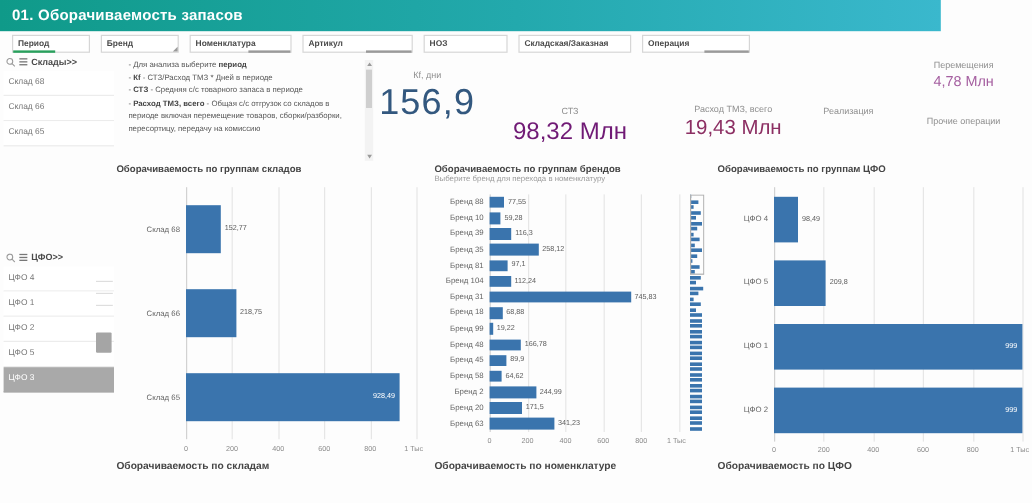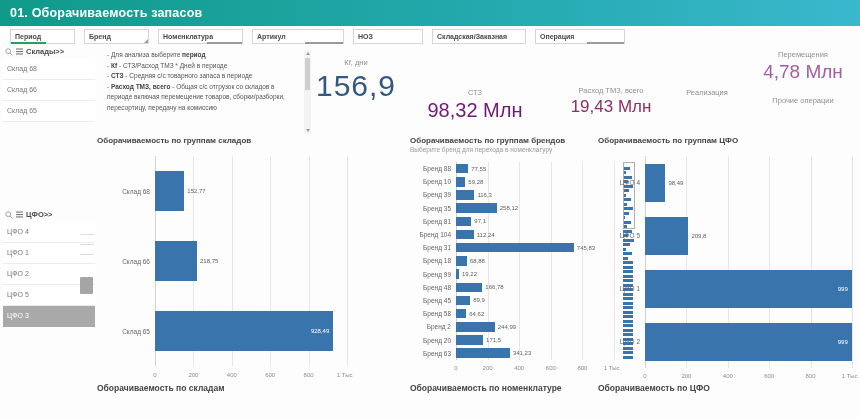--- a/index.html
+++ b/index.html
@@ -1,18 +1,18 @@
 <!DOCTYPE html>
 <html><head>
 <meta charset="utf-8">
 <style>
   html,body{margin:0;padding:0;width:860px;height:419px;overflow:hidden;
     background:#fdfdfd;font-family:"Liberation Sans",sans-serif;position:relative;}
   
-  .header{position:absolute;left:0;top:0;width:860px;height:26px;
+  .header{position:absolute;left:0;top:0;width:784px;height:26px;
     background:linear-gradient(90deg,#0f9a89 0%,#23a9ad 55%,#3ab8cd 100%);}
   .header span{display:block;line-height:26px;padding-left:10px;color:#fff;
     font-size:12.5px;font-weight:bold;letter-spacing:.2px;}
   
   .filter-row{position:absolute;left:10px;top:29px;display:flex;gap:9px;}
   .fbox{position:relative;background:#fff;border:1px solid #d6d6d6;height:13px;
     display:flex;align-items:center;box-sizing:content-box;}
   .flabel{font-size:7px;font-weight:bold;color:#4a4a4a;padding-left:4px;white-space:nowrap;}
   .u-green-left .underline{position:absolute;left:0;bottom:-1px;width:55%;height:2px;background:#28a05c;}
   .u-gray-right .underline{position:absolute;right:0;bottom:-1px;width:42%;height:2px;background:#9a9a9a;}
@@ -37,26 +37,26 @@
   .sb-arrow.down{bottom:2px;border-top:3.5px solid #9a9a9a;}
   .sb-thumb{position:absolute;left:1px;top:8px;width:5px;height:32px;background:#cfcfcf;}
   
   .kpi{position:absolute;text-align:center;}
   .kpi-label{display:block;font-size:7.5px;color:#8f8f8f;margin-bottom:2px;white-space:nowrap;}
   .kpi-value{display:block;white-space:nowrap;}
   #kpi-kf{left:293px;top:58px;width:126px;}  #kpi-kf .kpi-value{font-size:30px;letter-spacing:1px;}
   #kpi-stz{left:415px;top:88px;width:120px;} #kpi-stz .kpi-value{font-size:20px;}
   #kpi-rashod{left:556px;top:86px;width:110px;} #kpi-rashod .kpi-value{font-size:17px;}
   #kpi-real{left:655px;top:88px;width:104px;} #kpi-real .kpi-value{font-size:18px;}
-  #kpi-perem{left:750px;top:50px;width:106px;} #kpi-perem .kpi-value{font-size:19px;}
+  #kpi-perem{left:750px;top:50px;width:106px;} #kpi-perem .kpi-value{font-size:12px;}
   #kpi-proch{left:750px;top:96px;width:106px;} #kpi-proch .kpi-value{font-size:16px;}
   
   .chart{position:absolute;top:136px;height:262px;}
   #chart-0{left:97px;width:258px;}
-  #chart-1{left:362px;width:230px;margin-left:48px;}
+  #chart-1{left:362px;width:230px;}
   #chart-2{left:598px;width:260px;}
   .chart-title{font-size:8px;font-weight:bold;color:#454545;white-space:nowrap;}
   .chart-sub{font-size:6.5px;color:#9b9b9b;margin-top:1px;white-space:nowrap;}
   .plot{position:absolute;}
   #chart-0 .plot{left:58px;top:20px;width:192px;height:210px;}
   #chart-1 .plot{left:46px;top:26px;width:158px;height:198px;}
   #chart-2 .plot{left:47px;top:20px;width:207px;height:212px;}
   .x-axis{position:absolute;height:10px;}
   #chart-0 .x-axis{left:58px;top:234px;width:192px;}
   #chart-1 .x-axis{left:46px;top:227px;width:158px;}

